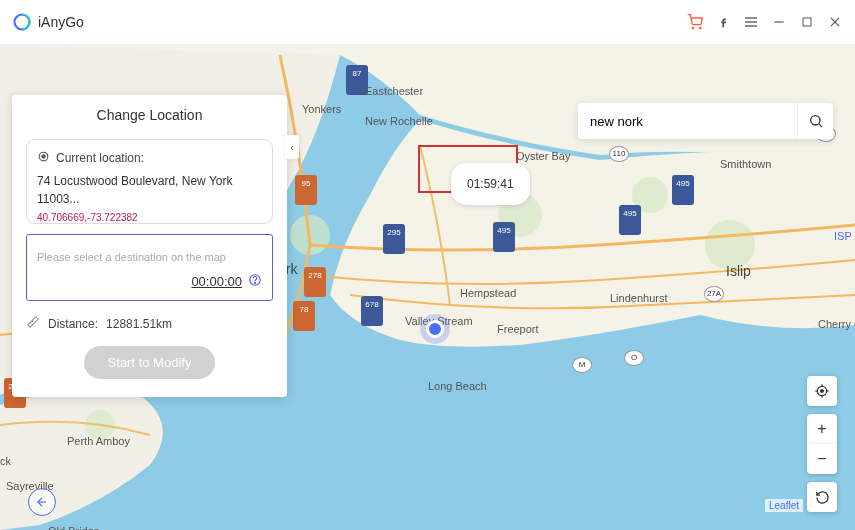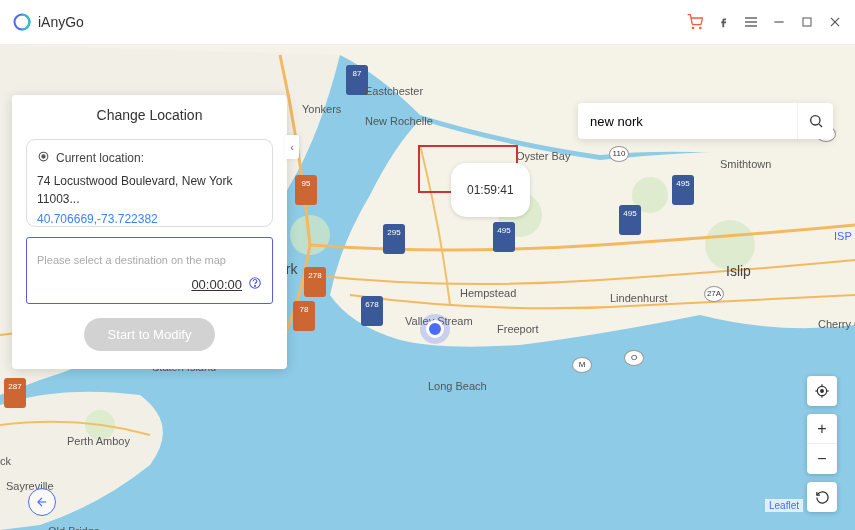--- a/index.html
+++ b/index.html
@@ -16,39 +16,39 @@
     .map-area { position: absolute; top: 45px; left: 0; right: 0; bottom: 0; background: linear-gradient(135deg, #8ecae6 0%, #a8d8ea 40%, #e8f4e8 40%, #f0f5e8 100%); overflow: hidden; }
     
     
     .map-svg { position: absolute; inset: 0; width: 100%; height: 100%; }
     
     .sidebar { position: absolute; top: 50px; left: 12px; width: 275px; background: #fff; border-radius: 4px; box-shadow: 0 2px 12px rgba(0,0,0,0.15); z-index: 50; padding: 12px 0 18px; }
     .sidebar h2 { text-align: center; font-size: 14px; font-weight: 500; color: #333; margin-bottom: 14px; }
     .cur-loc { border: 1px solid #ddd; border-radius: 9px; padding: 10px 10px 0; margin: 16px 14px 10px; }
     .cur-loc-header { display: flex; align-items: center; gap: 6px; font-size: 12px; color: #444; margin-bottom: 6px; }
     .cur-address { font-size: 12px; color: #333; line-height: 1.5; word-break: break-word; }
-    .cur-coords { font-size: 12px; color: #3b82f6; margin-top: 4px; }
+    .cur-coords { font-size: 10px; color: #be185d; margin-top: 4px; }
     
     .dest-box { border: 1.5px solid #5a5fd8; border-radius: 3px; padding: 10px; margin: 0 14px 14px; }
     .dest-header { display: flex; align-items: center; gap: 6px; font-size: 12px; color: #444; }
     .dest-header-icons { margin-left: auto; display: flex; gap: 6px; }
     .dest-placeholder { font-size: 11px; color: #aaa; margin-top: 6px; }
     .dest-time { text-align: right; font-size: 13px; color: #333; margin-top: 10px; display: flex; align-items: center; justify-content: flex-end; gap: 6px; text-decoration: underline; }
     
     .distance-row { display: flex; align-items: center; gap: 8px; font-size: 12px; color: #444; padding: 0 14px 14px; }
     
     .modify-btn { display: block; margin: 0 auto; padding: 9px 24px; background: #d2d2d2; color: #fff; border: none; border-radius: 18px; font-size: 13px; cursor: pointer; }
     
     .sidebar-collapse { position: absolute; right: -12px; top: 40px; width: 14px; height: 24px; background: #fff; border-radius: 0 3px 3px 0; box-shadow: 1px 0 4px rgba(0,0,0,0.1); display: flex; align-items: center; justify-content: center; font-size: 11px; color: #666; cursor: pointer; }
     
     .search-box { position: absolute; top: 58px; right: 22px; width: 255px; height: 36px; background: #fff; border-radius: 4px; box-shadow: 0 2px 8px rgba(0,0,0,0.12); display: flex; align-items: center; z-index: 40; }
     .search-input { flex: 1; border: none; outline: none; padding: 0 12px; font-size: 13px; background: transparent; }
     .search-btn { width: 36px; height: 36px; display: flex; align-items: center; justify-content: center; cursor: pointer; border-left: 1px solid #eee; }
     
-    .timer-badge { position: absolute; top: 118px; left: 451px; background: #fff; border-radius: 15px; padding: 20px 16px; font-size: 12px; color: #333; z-index: 30; box-shadow: 0 1px 4px rgba(0,0,0,0.15); }
+    .timer-badge { position: absolute; top: 118px; left: 451px; background: #fff; border-radius: 15px; padding: 14px 16px; font-size: 12px; color: #333; z-index: 30; box-shadow: 0 1px 4px rgba(0,0,0,0.15); }
     .timer-highlight { position: absolute; top: 100px; left: 418px; width: 100px; height: 48px; border: 2px solid #cc3333; z-index: 29; }
     
     .current-marker { position: absolute; top: 275px; left: 426px; width: 18px; height: 18px; border-radius: 50%; background: #4a6cf7; border: 3px solid #fff; box-shadow: 0 0 0 6px rgba(74,108,247,0.25); z-index: 25; }
     
     .map-controls { position: absolute; right: 18px; bottom: 18px; display: flex; flex-direction: column; gap: 8px; z-index: 40; }
     .mc-single, .mc-group { background: #fff; border-radius: 4px; box-shadow: 0 1px 5px rgba(0,0,0,0.2); }
     .mc-btn { width: 30px; height: 30px; display: flex; align-items: center; justify-content: center; cursor: pointer; font-size: 16px; color: #333; }
     .mc-group .mc-btn:first-child { border-bottom: 1px solid #eee; }
     .leaflet-attr { position: absolute; right: 52px; bottom: 18px; font-size: 10px; color: #4a6cf7; z-index: 40; background: rgba(255,255,255,0.7); padding: 1px 4px; }
     
@@ -208,20 +208,29 @@
       <div class="dest-placeholder">Please select a destination on the map</div>
       <div class="dest-time">
         <span>00:00:00</span>
         <span><svg width="14" height="14" viewBox="0 0 24 24" fill="none" stroke="#5a5fd8" stroke-width="2">
               <circle cx="12" cy="12" r="9"></circle>
               <path d="M9 9a3 3 0 1 1 4 2.8c-.7.4-1 1-1 1.7"></path>
               <circle cx="12" cy="17" r="0.8" fill="#5a5fd8"></circle>
             </svg></span>
       </div>
     </div>
+    <div class="distance-row">
+      <span><svg width="14" height="14" viewBox="0 0 24 24" fill="none" stroke="#555" stroke-width="1.5">
+            <path d="M3 17L17 3l4 4L7 21z"></path>
+            <line x1="7" y1="13" x2="9" y2="15"></line>
+            <line x1="10" y1="10" x2="12" y2="12"></line>
+          </svg></span>
+      <span>Distance:</span>
+      <span>12881.51km</span>
+    </div>
     <button class="modify-btn">Start to Modify</button>
   </div>
 
   <div class="map-controls">
     <div class="mc-single">
         <div class="mc-btn">
           <svg width="16" height="16" viewBox="0 0 24 24" fill="none" stroke="#333" stroke-width="1.8">
             <circle cx="12" cy="12" r="7"></circle>
             <circle cx="12" cy="12" r="2" fill="#333"></circle>
             <line x1="12" y1="2" x2="12" y2="5"></line>

